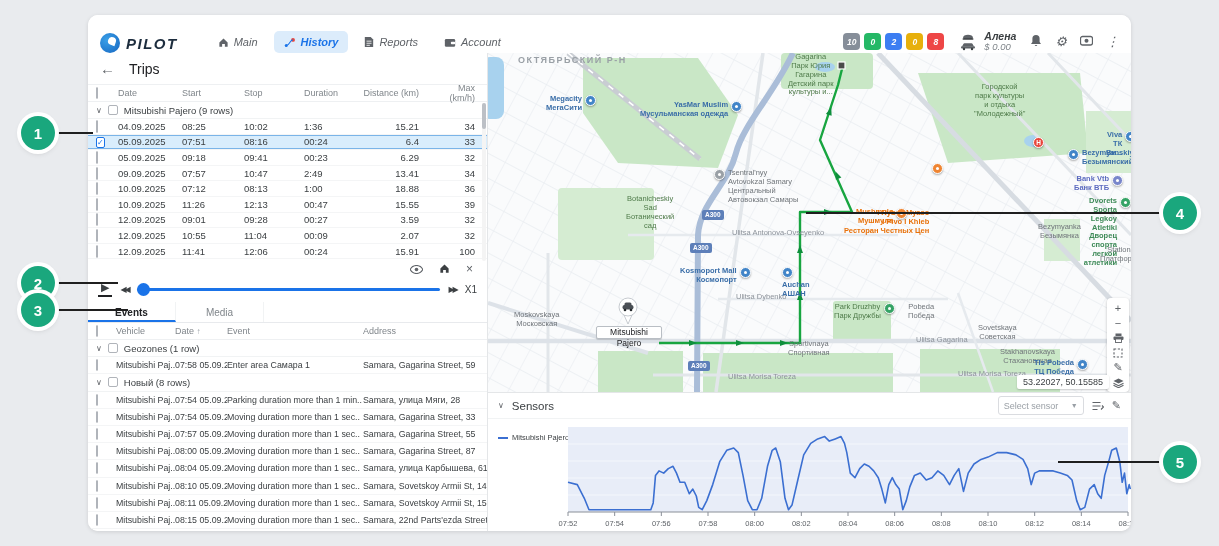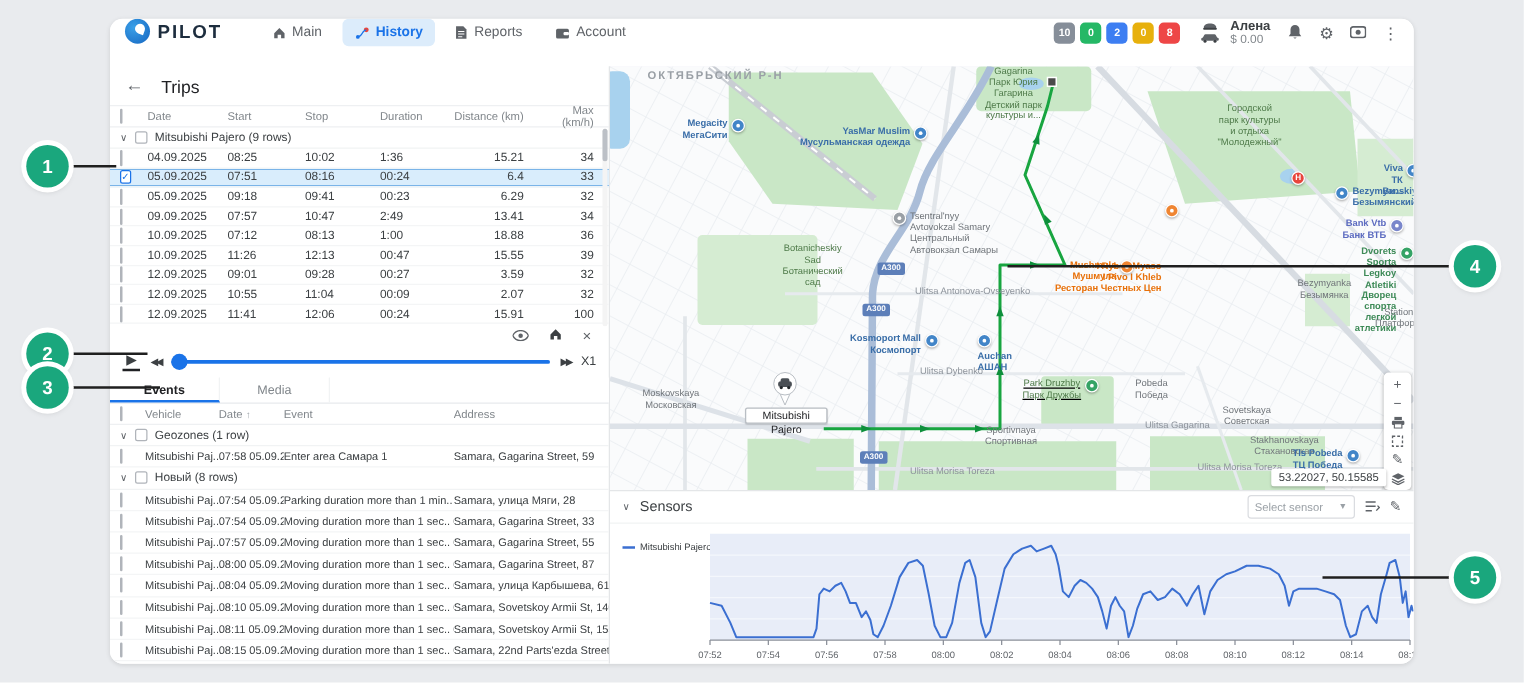--- a/index.html
+++ b/index.html
@@ -1,21 +1,21 @@
 <!DOCTYPE html>
 <html><head>
 <meta charset="utf-8">
 <style>
   * { margin:0; padding:0; box-sizing:border-box; }
   html,body { width:1219px; height:546px; }
   body { background:#e9ebee; font-family:"Liberation Sans", sans-serif; position:relative; overflow:hidden; }
   .app { position:absolute; left:88px; top:15px; width:1043px; height:516px; background:#fff; border-radius:10px; box-shadow:0 1px 4px rgba(0,0,0,.12); overflow:hidden; }
 
   
-  .hdr { position:absolute; left:0; top:0; right:0; height:38px; display:flex; align-items:flex-start; padding:0 12px; background:#fff; }
+  .hdr { position:absolute; left:0; top:0; right:0; height:38px; display:flex; align-items:flex-end; padding:0 12px; background:#fff;font-style:italic; }
   .brand { display:flex; align-items:center; gap:6px; margin-right:30px; }
   .brand-circle { width:20px; height:20px; border-radius:50%; background:radial-gradient(circle at 35% 35%, #3aa0e8, #1565c0); position:relative; }
   .brand-circle:after { content:""; position:absolute; left:8px; top:4px; width:8px; height:8px; background:#fff; border-radius:50% 50% 0 50%; transform:rotate(20deg); }
   .brand-txt { font-weight:bold; font-size:15px; letter-spacing:1.5px; color:#1d2d3e; }
   .nav { display:flex; gap:6px; align-items:center; }
   .nav-item { display:flex; align-items:center; gap:5px; padding:5px 10px; border-radius:5px; font-size:11px; color:#5f6368; cursor:pointer; }
   .nav-item.active { background:#dcecfb; color:#1a73e8; font-weight:bold; }
   .nav-item svg { display:block; }
   .hdr-right { margin-left:auto; display:flex; align-items:center; gap:14px; }
   .badges { display:flex; gap:4px; }
@@ -510,21 +510,21 @@
         <div class="mlbl" style="left: 368px; top: 155px;"><span class="t-poi" style="color: rgb(232, 113, 10);">Mushmula
 Мушмула</span><span class="poi-dot" style="background: rgb(239, 133, 50);"></span></div>
         <div class="mlbl" style="left: 192px; top: 214px;"><span class="t-poi" style="color: rgb(58, 110, 168);">Kosmoport Mall
 Космопорт</span><span class="poi-dot" style="background: rgb(66, 133, 200);"></span></div>
         <div class="mlbl" style="left: 294px; top: 214px; flex-direction: column;"><span class="poi-dot" style="background: rgb(66, 133, 200);"></span><span class="t-poi" style="color: rgb(58, 110, 168); text-align: left;">Auchan
 АШАН</span></div>
         <div class="mlbl" style="left: 26px; top: 258px;"><span class="t-gray">Moskovskaya
 Московская</span></div>
         <div class="mlbl" style="left: 300px; top: 287px;"><span class="t-gray">Sportivnaya
 Спортивная</span></div>
-        <div class="mlbl" style="left: 330px; top: 250px; text-decoration: underline;"><span class="t-park">Park Druzhby
+        <div class="mlbl" style="left: 346px; top: 250px;"><span class="t-park">Park Druzhby
 Парк Дружбы</span><span class="poi-dot" style="background: rgb(53, 163, 101);"></span></div>
         <div class="mlbl" style="left: 420px; top: 250px;"><span class="t-gray">Pobeda
 Победа</span></div>
         <div class="mlbl" style="left: 248px; top: 240px;"><span class="t-street">Ulitsa Dybenko</span></div>
         <div class="mlbl" style="left: 490px; top: 271px;"><span class="t-gray">Sovetskaya
 Советская</span></div>
         <div class="mlbl" style="left: 512px; top: 295px;"><span class="t-gray">Stakhanovskaya
 Стахановская</span></div>
         <div class="mlbl" style="left: 546px; top: 306px;"><span class="t-poi" style="color: rgb(58, 110, 168);">Tls Pobeda
 ТЦ Победа</span><span class="poi-dot" style="background: rgb(66, 133, 200);"></span></div>

